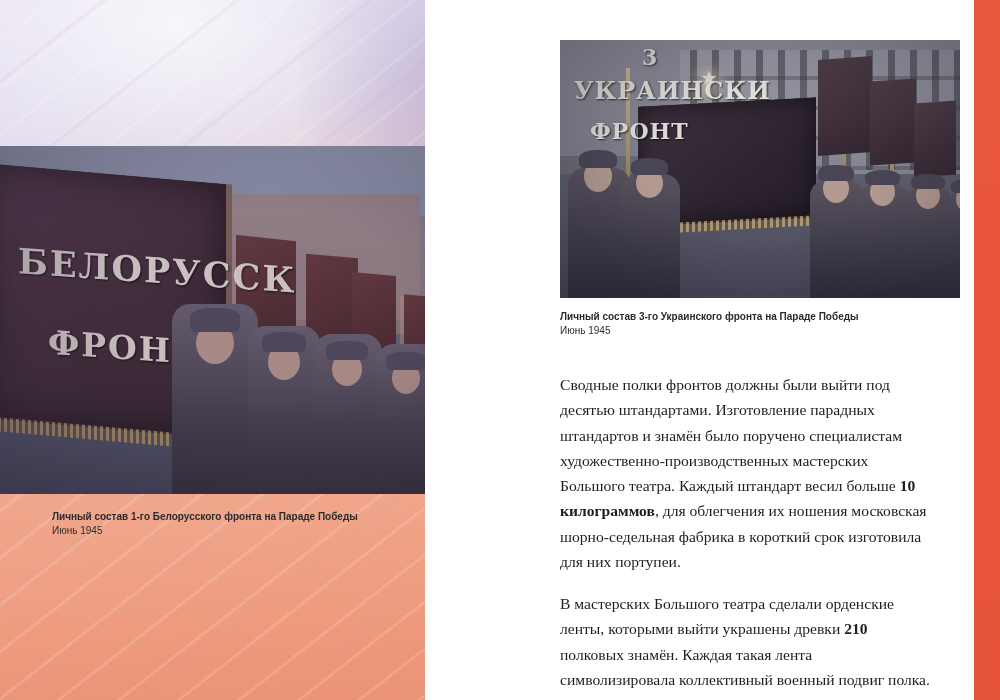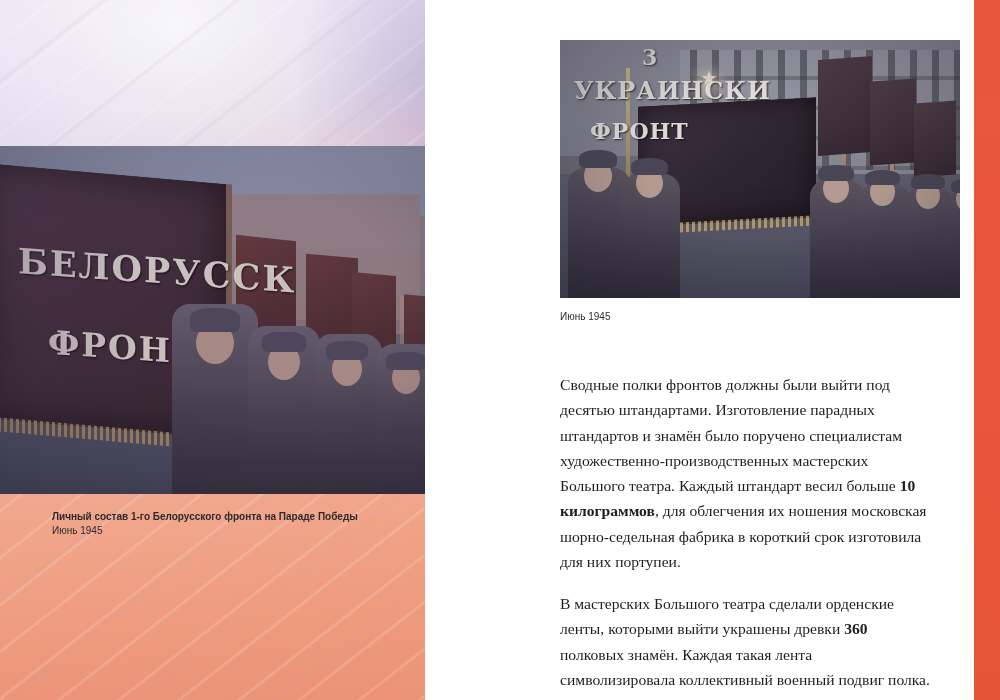--- a/index.html
+++ b/index.html
@@ -446,25 +446,26 @@
 
       <div class="r-sold" style="left:386px; width:48px; height:106px;"></div>
       <div class="r-head" style="left:396px; top:146px; width:23px; height:26px;"></div>
       <div class="r-cap" style="left:391px; top:139px; width:33px; height:14px;"></div>
 
       <div class="r-vig"></div>
     </div>
   </div>
 
   <div class="caption-right">
+    <div class="cap-title">Личный состав 3-го Украинского фронта на Параде Победы</div>
     <div class="cap-date">Июнь 1945</div>
   </div>
 
   <div class="body-text">
     <p><span>Сводные полки фронтов должны были выйти под десятью штандартами. Изготовление парадных штандартов и знамён было поручено специалистам художественно-производственных мастерских Большого театра. Каждый штандарт весил больше </span><span class="bold">10 килограммов</span><span>, для облегчения их ношения московская шорно-седельная фабрика в короткий срок изготовила для них портупеи.</span></p>
-    <p><span>В мастерских Большого театра сделали орденские ленты, которыми выйти украшены древки </span><span class="bold">360</span><span> полковых знамён. Каждая такая лента символизировала коллективный военный подвиг полка.</span></p>
+    <p><span>В мастерских Большого театра сделали орденские ленты, которыми выйти украшены древки </span><span class="bold">210</span><span> полковых знамён. Каждая такая лента символизировала коллективный военный подвиг полка.</span></p>
   </div>
 
   <div class="side-tab">
     
   </div>
 
 </div>
 
 </body></html>

